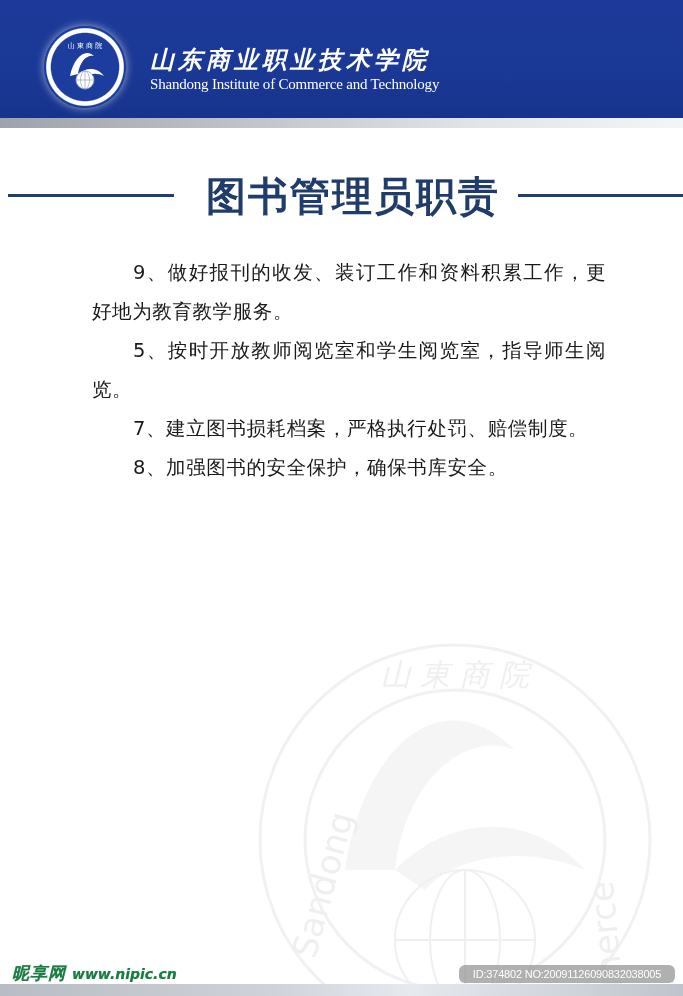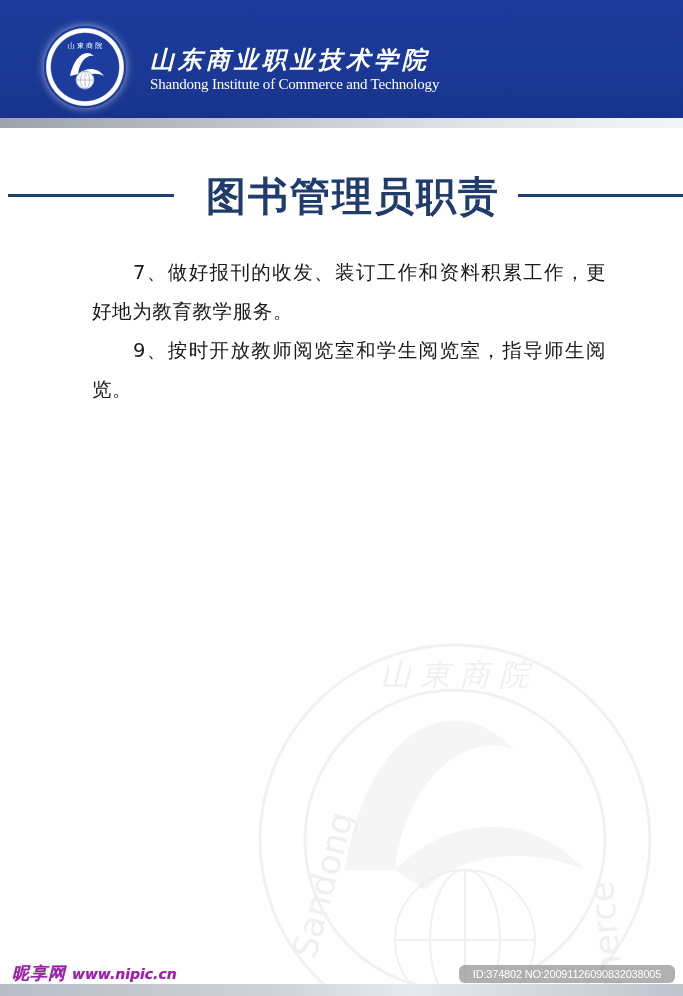--- a/index.html
+++ b/index.html
@@ -59,21 +59,21 @@
       font-family: "DejaVu Sans", "Liberation Sans", sans-serif;
     }
     .para { text-indent: 41px; text-align: justify; letter-spacing: 0.6px; }
     .para.tight { margin-top: 0; }
 
     .footer-strip {
       position: absolute; left: 0; top: 984px; width: 683px; height: 12px;
       background: linear-gradient(90deg, #b8bcc4 0%, #cfd2d8 40%, #e6e9ee 60%, #bfc4cc 100%);
     }
     .nipic-logo {
-      position: absolute; left: 12px; top: 962px; color: #a21caf;
+      position: absolute; left: 12px; top: 962px; color: #15803d;
       font-size: 17px; font-weight: bold; font-style: italic; white-space: nowrap;
       text-shadow: 0 0 1px #9aa0a8; letter-spacing: 1px;
     }
     .nipic-logo .url { font-size: 14px; letter-spacing: 0; margin-left: 6px; }
     .id-badge {
       position: absolute; left: 459px; top: 965px; width: 216px; height: 18px;
       background: rgba(150,150,150,0.75); color: #ffffff;
       font-family: "Liberation Sans", sans-serif; font-size: 11px;
       line-height: 18px; text-align: center; white-space: nowrap; letter-spacing: -0.2px; border-radius: 6px;
     }
@@ -114,21 +114,23 @@
   <circle cx="210" cy="300" r="70" fill="none" stroke="#e4e4e4" stroke-width="2"></circle>
   <ellipse cx="210" cy="300" rx="35" ry="70" fill="none" stroke="#e4e4e4" stroke-width="2"></ellipse>
   <line x1="140" y1="300" x2="280" y2="300" stroke="#e4e4e4" stroke-width="2"></line>
   <line x1="210" y1="230" x2="210" y2="370" stroke="#e4e4e4" stroke-width="2"></line>
   <text x="200" y="45" fill="#e2e2e2" font-size="30" text-anchor="middle" font-family="DejaVu Serif, serif" font-style="italic">山 東 商 院</text>
   <text x="60" y="320" fill="#e2e2e2" font-size="34" font-family="DejaVu Sans, sans-serif" transform="rotate(-75 60 320)">Sandong</text>
   <text x="370" y="380" fill="#e2e2e2" font-size="34" font-family="DejaVu Sans, sans-serif" transform="rotate(-95 370 380)">mmerce</text>
 </svg>
 
 <div class="content">
-  <p class="para">7、做好报刊的收发、装订工作和资料积累工作，更好地为教育教学服务。</p>
-  <p class="para">9、按时开放教师阅览室和学生阅览室，指导师生阅览。</p>
+  <p class="para">9、做好报刊的收发、装订工作和资料积累工作，更好地为教育教学服务。</p>
+  <p class="para">5、按时开放教师阅览室和学生阅览室，指导师生阅览。</p>
+  <p class="para tight">7、建立图书损耗档案，严格执行处罚、赔偿制度。</p>
+  <p class="para tight">8、加强图书的安全保护，确保书库安全。</p>
 </div>
 
 <div class="nipic-logo">
   <span>昵享网</span><span class="url">www.nipic.cn</span>
 </div>
 <div class="id-badge">ID:374802 NO:20091126090832038005</div>
 <div class="footer-strip"></div>
 
 </body></html>

